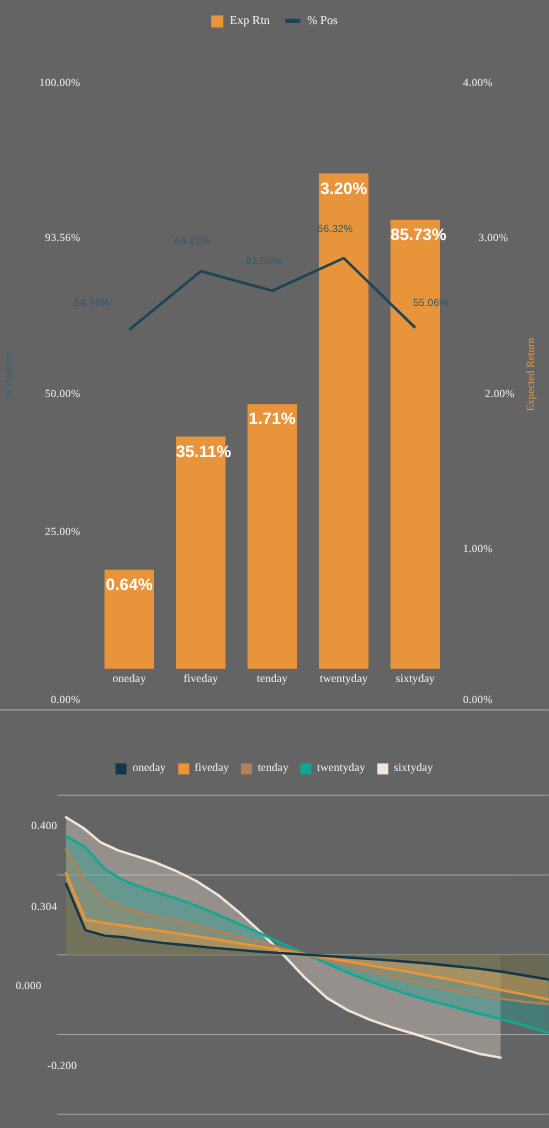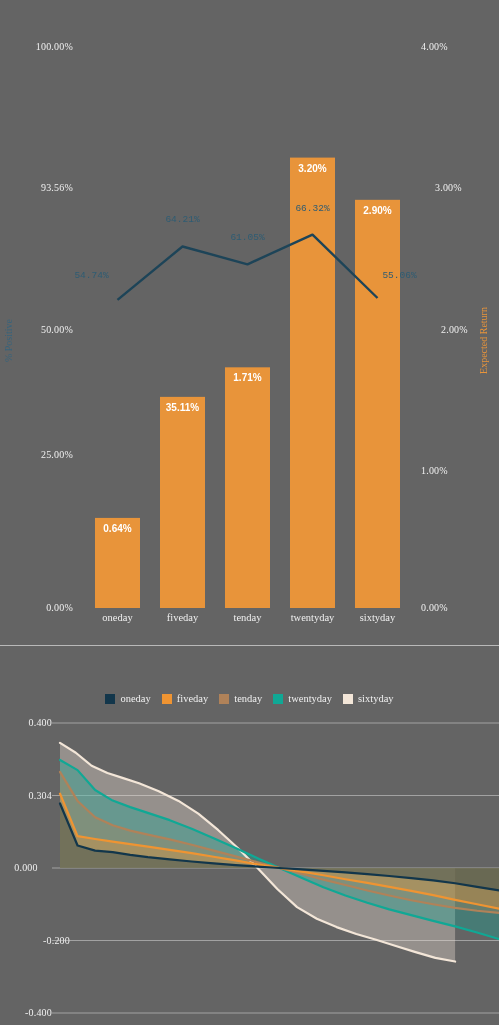--- a/index.html
+++ b/index.html
@@ -66,20 +66,21 @@
   #legend-bottom .legend-item { font-size: 10.5px; gap: 5px; }
   #legend-bottom .legend-swatch { width: 10px; height: 10px; }
 
   
   .axis-tick {
     position: absolute;
     font-size: 10px;
     color: #f0f0f0;
     white-space: nowrap;
     letter-spacing: 0.2px;
+    margin-top: 29px;
   }
   .axis-tick.left  { text-align: right; }
   .axis-tick.right { text-align: left; }
 
   .axis-title {
     position: absolute;
     font-size: 10px;
     white-space: nowrap;
     transform-origin: center center;
   }
@@ -109,40 +110,49 @@
   .cat-label {
     position: absolute;
     font-size: 10.5px;
     color: #f0f0f0;
     text-align: center;
     white-space: nowrap;
   }
   .bar-label {
     position: absolute;
     font-family: "Liberation Sans", sans-serif;
-    font-size: 10px;
+    font-size: 15px;
     font-weight: bold;
     color: #ffffff;
     text-align: center;
     white-space: nowrap;
   }
   .line-label {
     position: absolute;
-    font-family: Liberation Mono, monospace;
+    font-family: Liberation Sans, sans-serif;
     font-size: 9.5px;
     color: #2e5c73;
-    text-align: center;
     white-space: nowrap;
   }
 </style>
 </head>
 <body>
 
 <div class="panel" id="panel-top">
 
+  <div class="legend" id="legend-top">
+    <div class="legend-item">
+      <span class="legend-swatch" style="background:#e8943a"></span>
+      <span>Exp Rtn</span>
+    </div>
+    <div class="legend-item">
+      <span class="legend-line" style="background:#1d4458"></span>
+      <span>% Pos</span>
+    </div>
+  </div>
 
   <div class="axis-tick left" style="left:0px;  top:41px;  width:73px;">100.00%</div>
   <div class="axis-tick left" style="left:0px;  top:182px; width:73px;">93.56%</div>
   <div class="axis-tick left" style="left:0px;  top:324px; width:73px;">50.00%</div>
   <div class="axis-tick left" style="left:0px;  top:449px; width:73px;">25.00%</div>
   <div class="axis-tick left" style="left:0px;  top:602px; width:73px;">0.00%</div>
 
   <div class="axis-tick right" style="left:421px; top:41px;  width:70px;">4.00%</div>
   <div class="axis-tick right" style="left:435px; top:182px; width:70px;">3.00%</div>
   <div class="axis-tick right" style="left:441px; top:324px; width:70px;">2.00%</div>
@@ -161,21 +171,21 @@
         <rect x="355" y="199.825" width="45" height="408.175" fill="#e8943a"></rect>
       </g>
     <polyline id="top-line" fill="none" stroke="#1d4458" stroke-width="2.4" stroke-linejoin="round" points="117.5,299.8138 182.5,246.49770000000007 247.5,264.28850000000006 312.5,234.61840000000007 377.5,298.0122"></polyline>
   </svg>
 
   <div id="top-bar-labels">
       <div class="bar-label" style="left: 95px; width: 45px; top: 522.92px;">0.64%</div>
       <div class="bar-label" style="left: 160px; width: 45px; top: 401.875px;">35.11%</div>
       <div class="bar-label" style="left: 225px; width: 45px; top: 372.317px;">1.71%</div>
       <div class="bar-label" style="left: 290px; width: 45px; top: 162.6px;">3.20%</div>
-      <div class="bar-label" style="left: 355px; width: 45px; top: 204.825px;">2.90%</div>
+      <div class="bar-label" style="left: 355px; width: 45px; top: 204.825px;">85.73%</div>
     </div>
   <div id="top-line-labels">
       <div class="line-label" style="left: 67.5px; width: 48px; top: 269.814px;">54.74%</div>
       <div class="line-label" style="left: 158.5px; width: 48px; top: 214.498px;">64.21%</div>
       <div class="line-label" style="left: 223.5px; width: 48px; top: 232.288px;">61.05%</div>
       <div class="line-label" style="left: 288.5px; width: 48px; top: 202.618px;">66.32%</div>
       <div class="line-label" style="left: 375.5px; width: 48px; top: 270.012px;">55.06%</div>
     </div>
   <div id="top-cat-labels">
       <div class="cat-label" style="left: 83px; width: 69px; top: 612px;">oneday</div>

